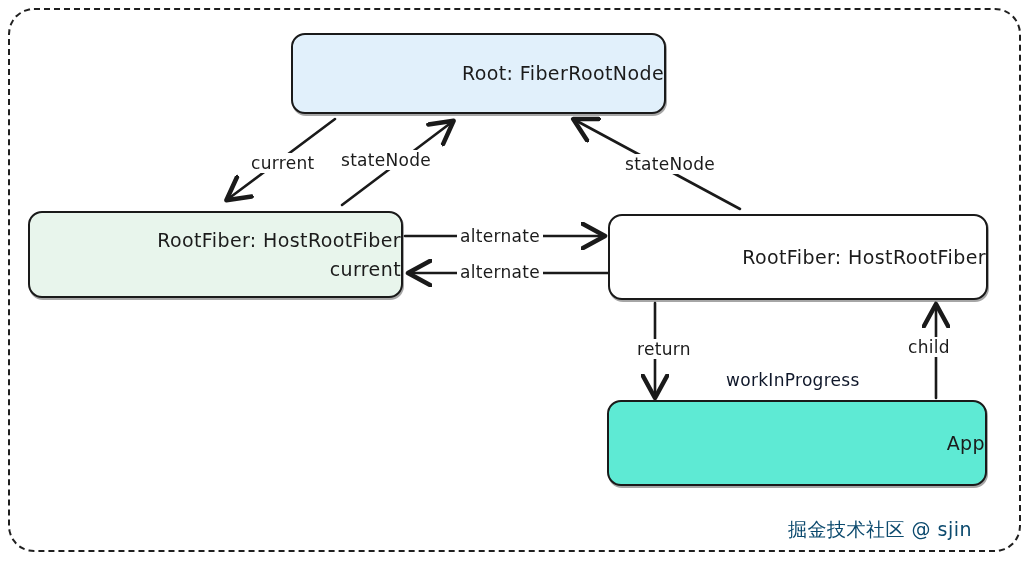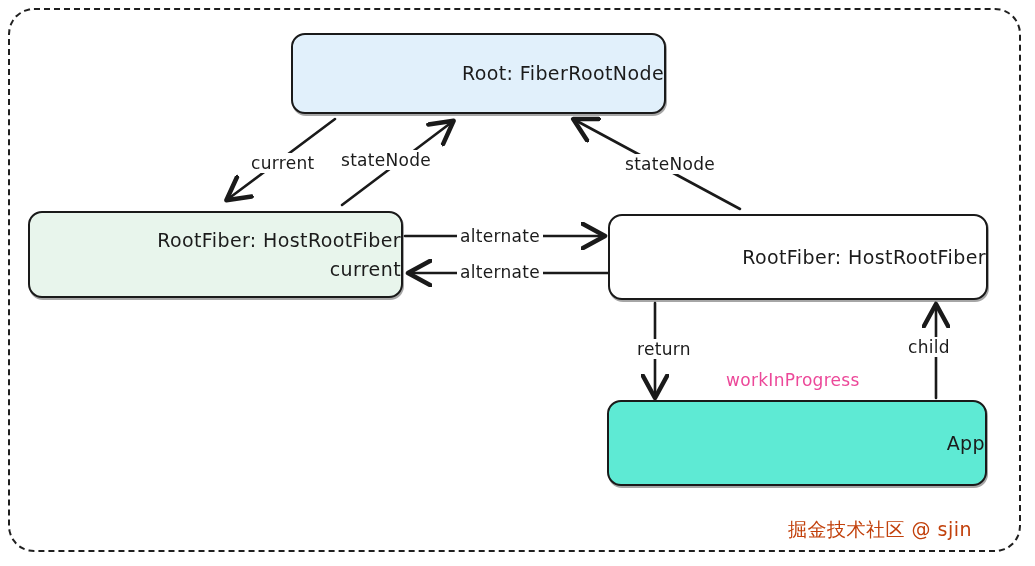--- a/index.html
+++ b/index.html
@@ -96,30 +96,30 @@
   #label-current   { left: 248px; top: 153px; }
   #label-statenode-left { left: 338px; top: 150px; }
   #label-statenode-right { left: 622px; top: 154px; }
   #label-alternate-top { left: 457px; top: 226px; }
   #label-alternate-bottom { left: 457px; top: 262px; }
   #label-child { left: 634px; top: 339px; }
   #label-return { left: 905px; top: 337px; }
   #label-wip {
     left: 723px;
     top: 370px;
-    color: #ec4899;
+    color: #0f172a;
     font-size: 17px;
   }
   .watermark {
     position: absolute;
     left: 788px;
     top: 517px;
     font-family: "DejaVu Sans", sans-serif;
     font-size: 19px;
-    color: #c2410c;
+    color: #0c4a6e;
     white-space: nowrap;
     letter-spacing: 0.5px;
   }
 </style>
 </head>
 <body>
 
 <div id="canvas">
 
   <div class="dashed-frame"></div>

